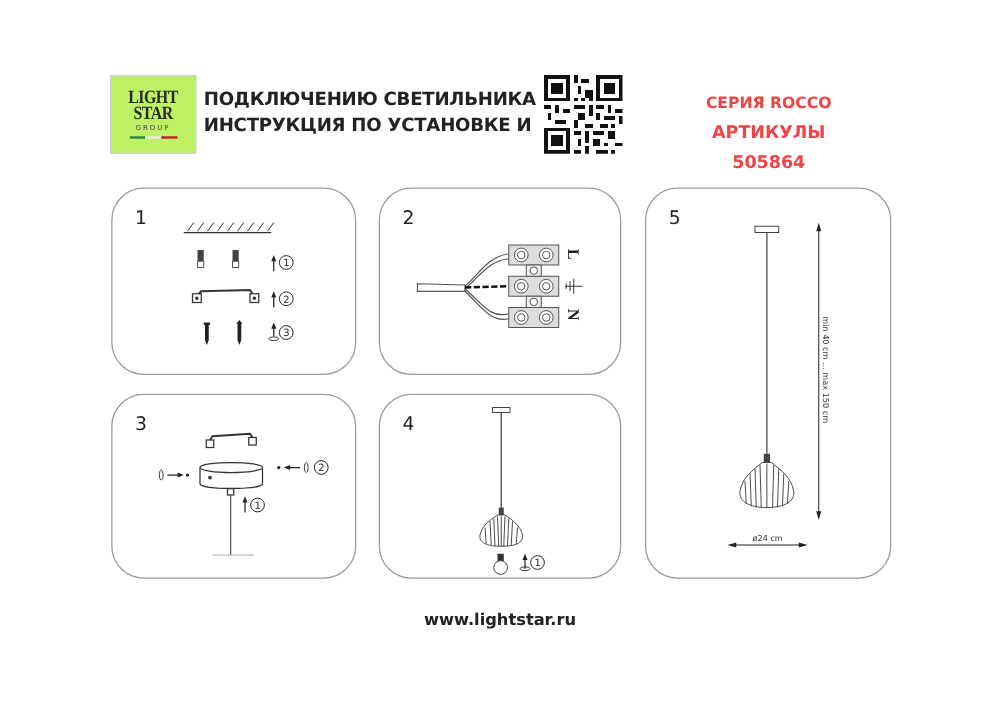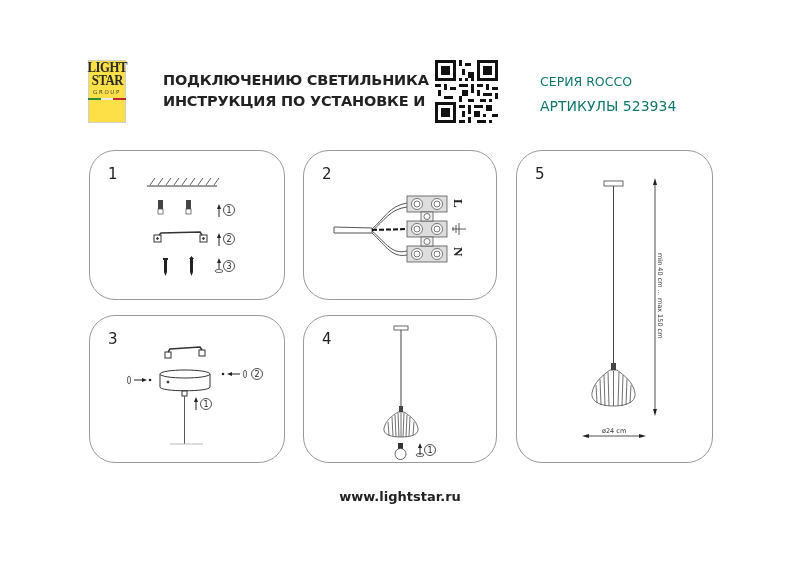--- a/index.html
+++ b/index.html
@@ -1,40 +1,40 @@
 <!DOCTYPE html>
 <html><head>
   <meta charset="utf-8">
   <style>
     * { box-sizing: border-box; margin: 0; padding: 0; }
     html, body { width: 800px; height: 565px; background: #ffffff; overflow: hidden; }
     body { position: relative; font-family: "DejaVu Sans", sans-serif; color: #222; }
 
     .logo {
-      position: absolute; left: 88px; top: 60px; width: 38px; height: 63px;
-      border: 1px solid #cfcfcf; background: #fde047;
-      display: flex; flex-direction: column; align-items: center; 
+      position: absolute; left: 88px; top: 60px; width: 69px; height: 63px;
+      border: 1px solid #cfcfcf; background: #bef264;
+      display: flex; flex-direction: column; align-items: center; justify-content: center;
     }
     .logo .l1, .logo .l2 {
       font-family: "Liberation Serif", serif; font-weight: bold; color: #2a2a2a;
       font-size: 15px; line-height: 13px; letter-spacing: -0.5px; transform: scaleX(0.85);
     }
     .logo .l3 { font-family: "DejaVu Sans", sans-serif; font-size: 5.5px; letter-spacing: 1.6px; color: #444; margin-top: 2px; }
     .logo .flag { display: flex; width: 38px; height: 2px; margin-top: 3px; }
     .logo .flag span { flex: 1; }
 
     .title {
       position: absolute; left: 163px; top: 70px;
       font-family: "DejaVu Sans", sans-serif; font-weight: bold; font-size: 14.5px; line-height: 21px; color: #222;
       letter-spacing: -0.2px;
     }
     .qr { position: absolute; left: 435px; top: 60px; width: 63px; height: 63px; }
     .series {
-      position: absolute; left: 540px; top: 70px; width: 150px; 
-      font-weight: normal; font-size: 12.5px; line-height: 24px; color: #0f766e;
+      position: absolute; left: 540px; top: 70px; width: 150px; text-align: center;
+      font-weight: bold; font-size: 12.5px; line-height: 24px; color: #ef4444;
     }
     .series .art { font-size: 14px; }
 
     .panel { position: absolute; border: 1px solid #9a9a9a; border-radius: 26px; background: #fff; }
     .panel .num { position: absolute; left: 18px; top: 14px; font-size: 15px; color: #222; font-family: "DejaVu Sans", sans-serif; }
     .panel svg { position: absolute; left: 0; top: 0; }
 
     #p1 { left: 89px; top: 150px; width: 196px; height: 150px; }
     #p2 { left: 303px; top: 150px; width: 194px; height: 150px; }
     #p3 { left: 89px; top: 315px; width: 196px; height: 148px; }
@@ -115,21 +115,21 @@
       <rect x="19" y="18" width="2" height="1"></rect>
     <rect x="8" y="20" width="2" height="1"></rect>
       <rect x="11" y="19" width="1" height="2"></rect>
       <rect x="14" y="20" width="3" height="1"></rect>
       <rect x="18" y="20" width="1" height="1"></rect>
   </g>
 </svg>
 
 <div class="series">
   <div>СЕРИЯ ROCCO</div>
-  <div class="art">АРТИКУЛЫ 523934</div>
+  <div class="art">АРТИКУЛЫ 505864</div>
 </div>
 
 <div class="panel" id="p1">
   <div class="num">1</div>
   <svg width="196" height="150">
     <g stroke="#333" stroke-width="1" fill="none">
       <line x1="57" y1="35" x2="127" y2="35"></line>
       <g stroke-width="0.8">
         <line x1="60" y1="34" x2="65" y2="27"></line>
           <line x1="68" y1="34" x2="73" y2="27"></line>

